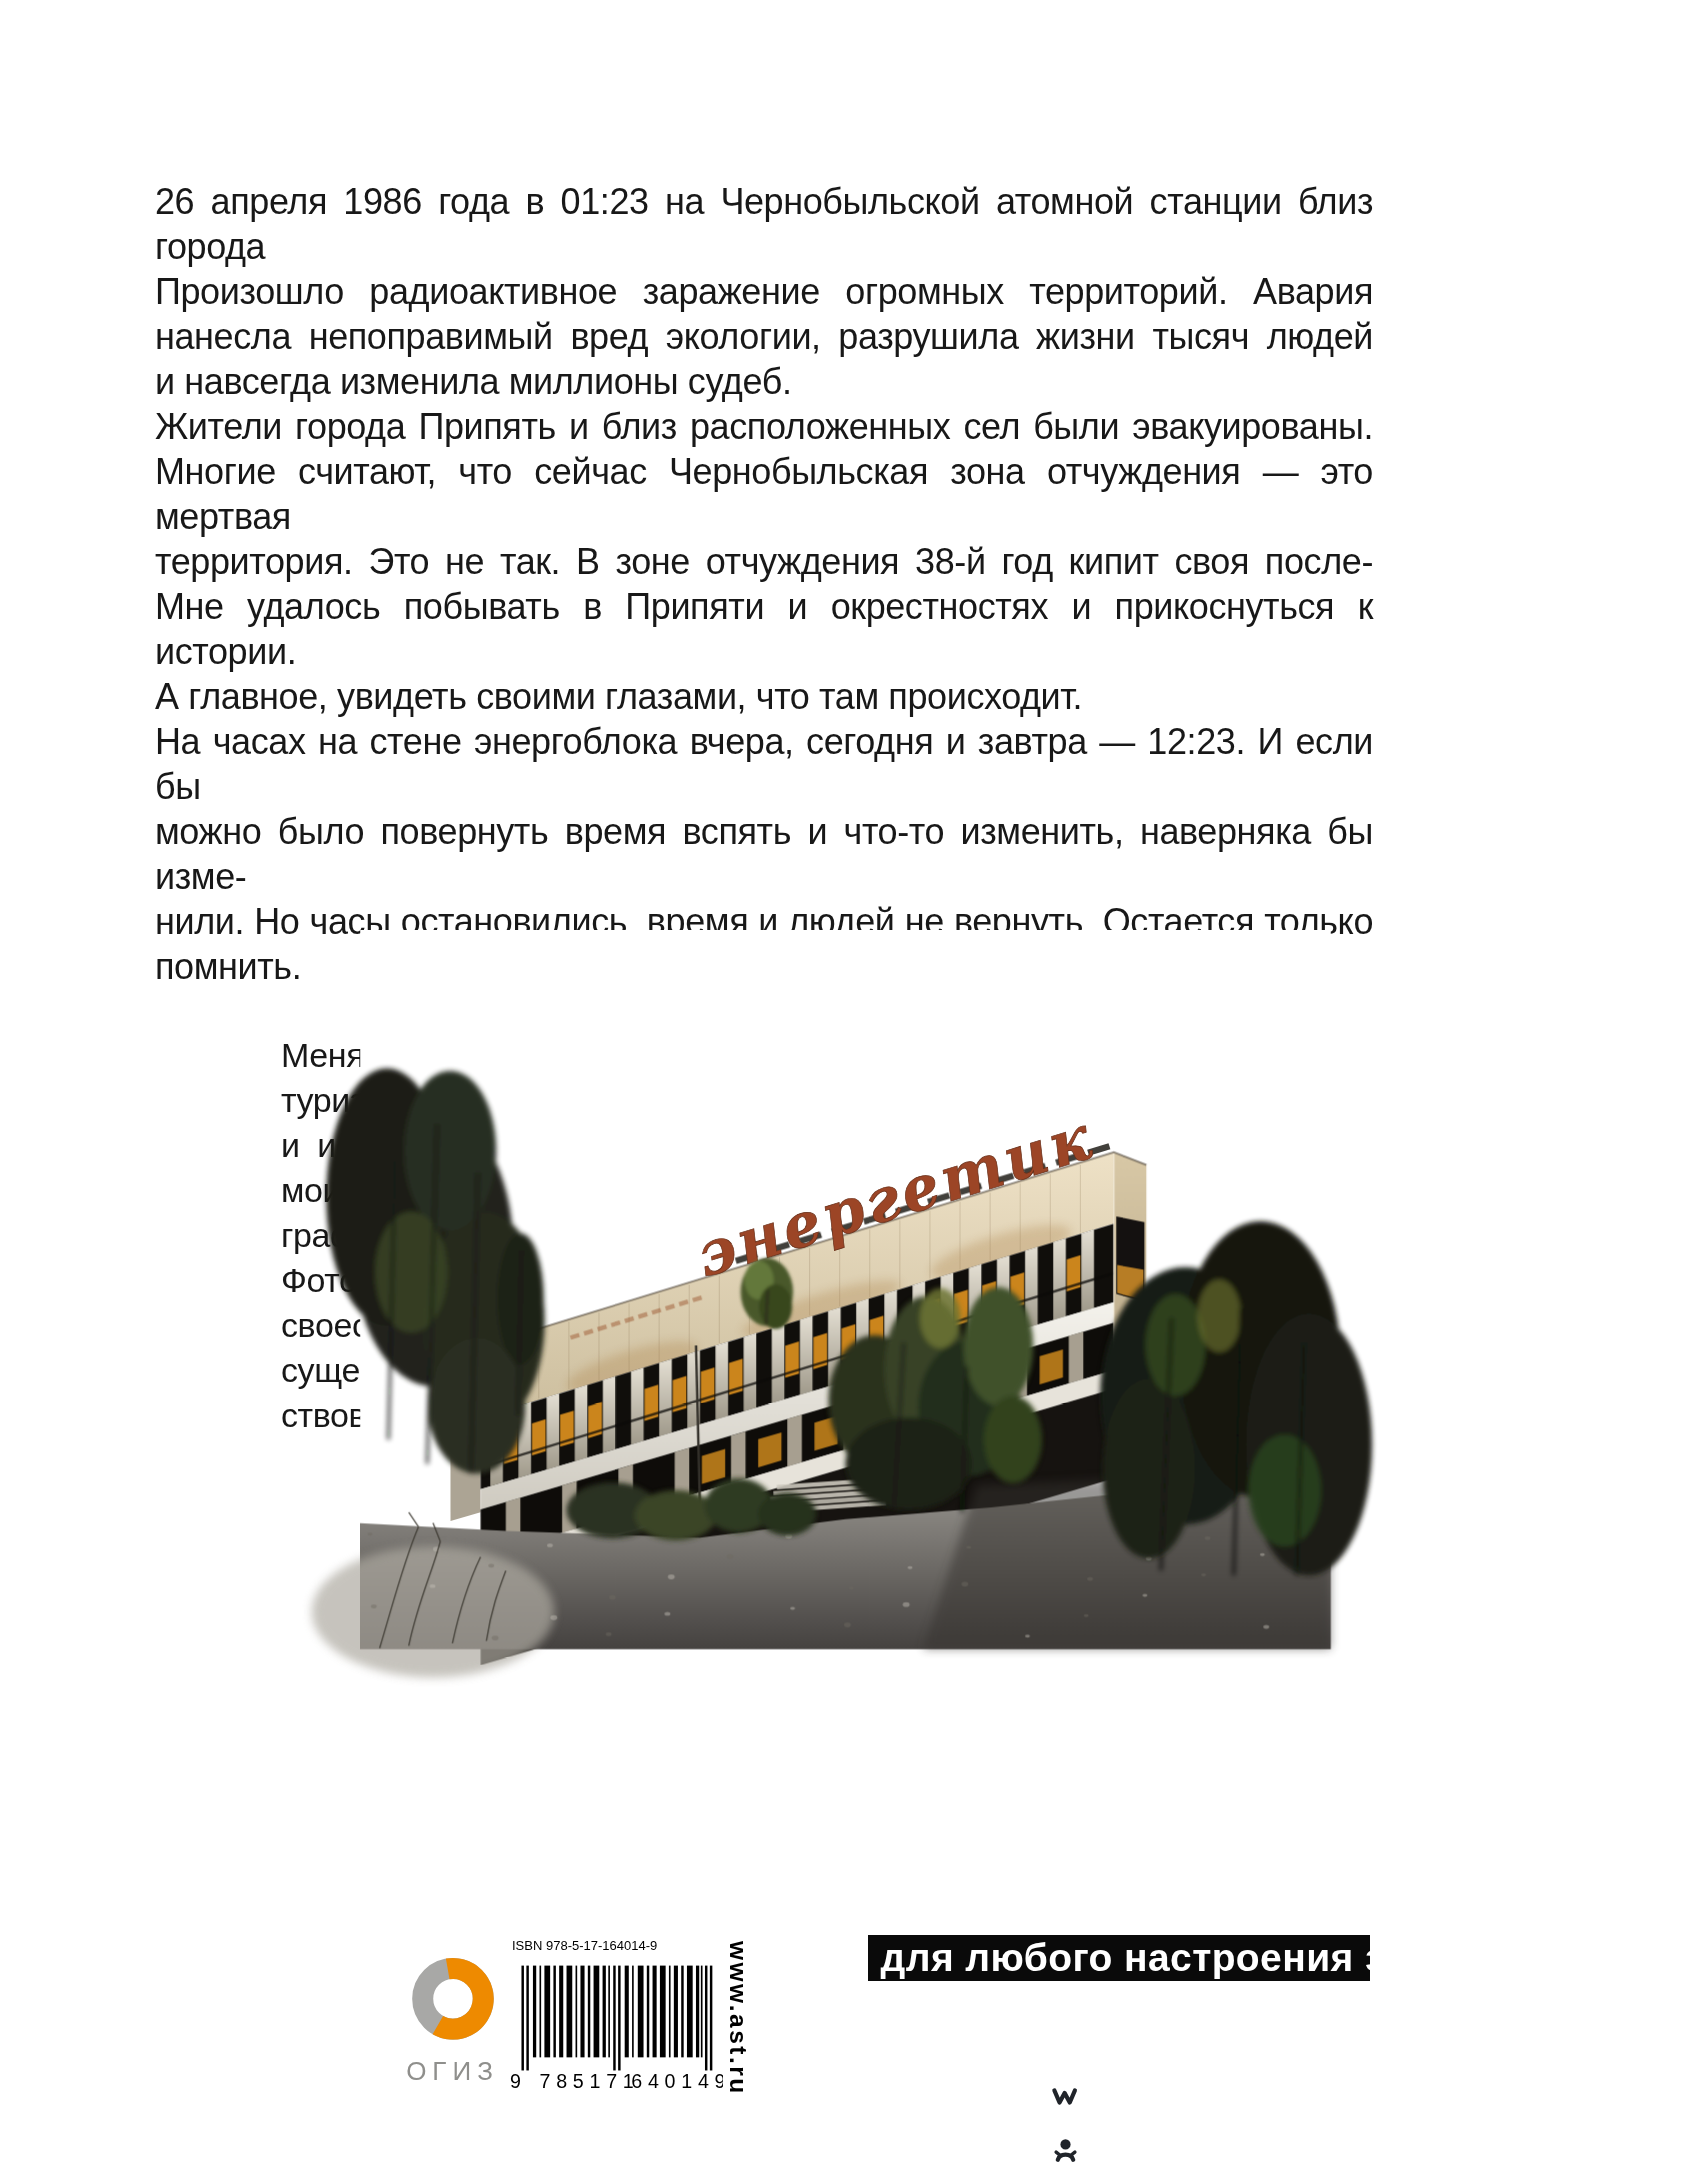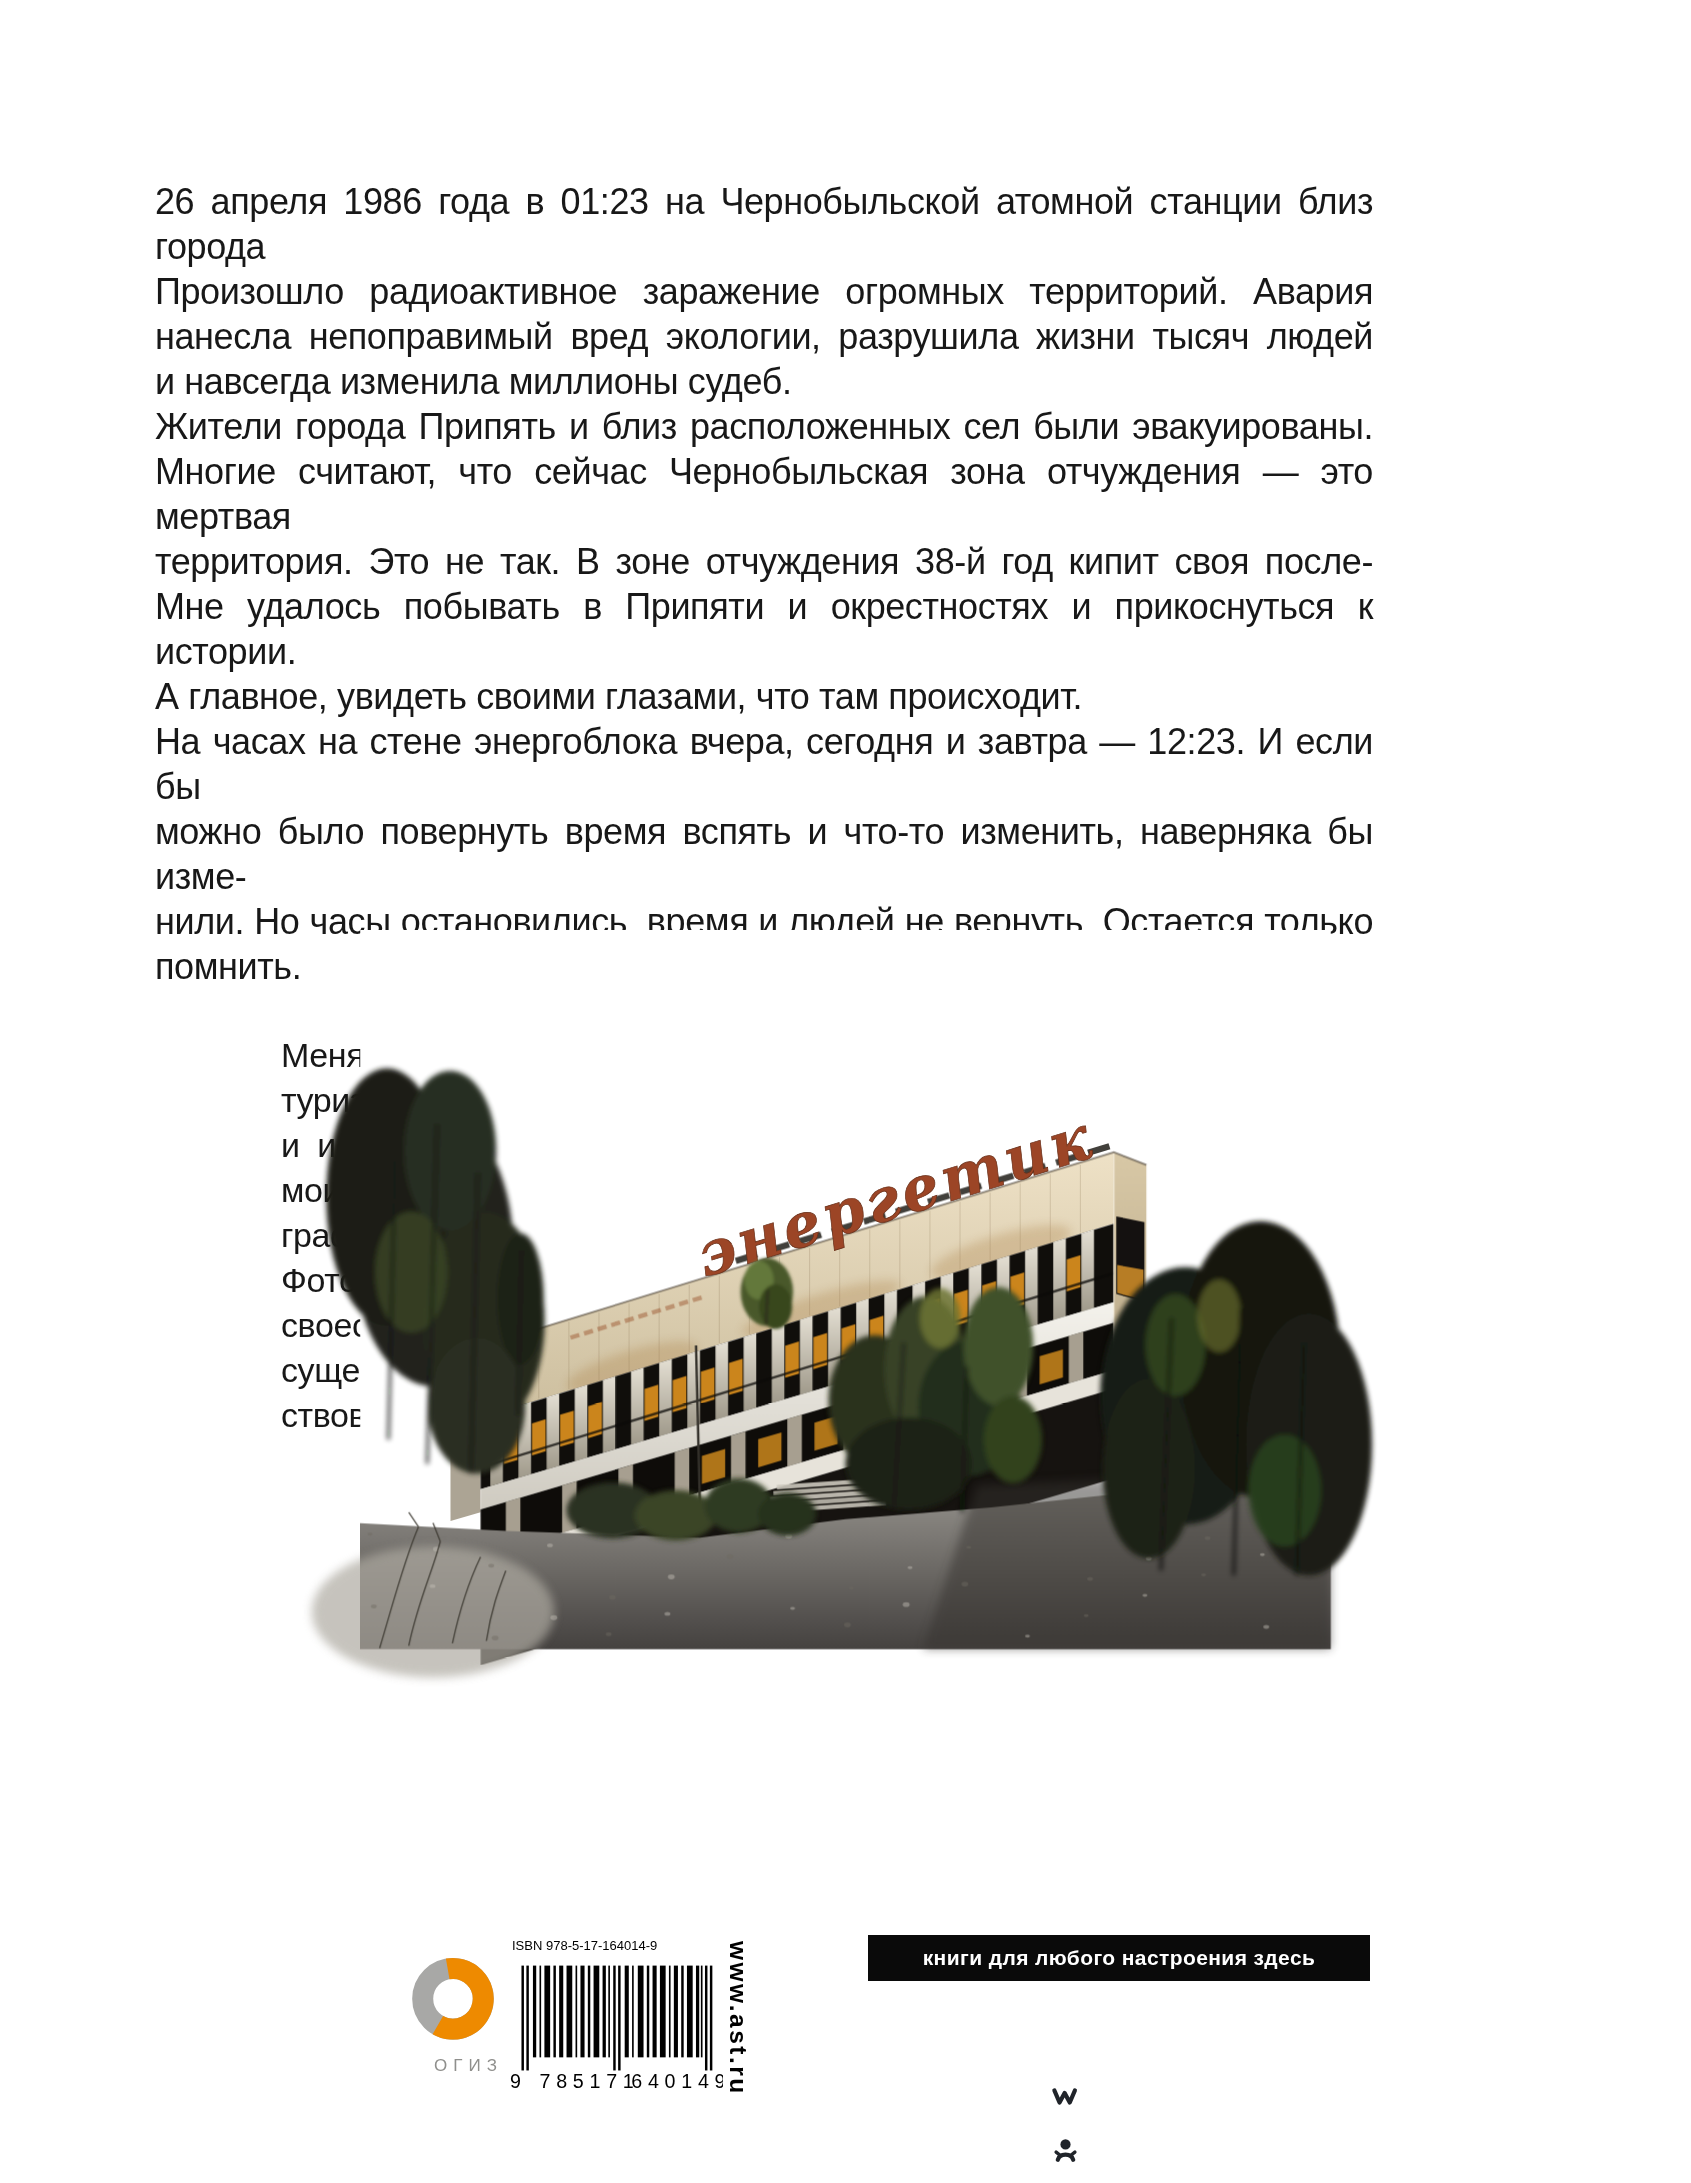--- a/index.html
+++ b/index.html
@@ -11,29 +11,29 @@
   .about{position:absolute;left:281px;top:1033px;width:1040px;}
   .tline{font-size:36px;line-height:45px;color:#181818;letter-spacing:-0.4px;
          text-align:justify;text-align-last:justify;white-space:normal;}
   .about .tline{font-size:34px;}
   .tline.tend{text-align:center;text-align-last:left;}
   
   #photo-svg{position:absolute;left:0;top:930px;}
   
   .barcode-box{left:387px;top:1931px;width:367px;height:174px;background:#ffffff;}
   .ogiz-svg{position:absolute;left:17px;top:18.6px;width:98px;height:101px;}
-  .ogiz-label{position:absolute;left:15px;top:125px;width:101px;text-align:right;
-              font-size:17px;color:#8f8f8c;letter-spacing:6px;}
+  .ogiz-label{position:absolute;left:15px;top:125px;width:101px;text-align:center;
+              font-size:26px;color:#8f8f8c;letter-spacing:6px;}
   .isbn{position:absolute;left:125px;top:6.8px;font-size:13px;color:#000;white-space:nowrap;}
   .barcode-svg{position:absolute;left:123px;top:34px;width:213px;height:129px;}
   .vertical-site{position:absolute;right:1.7px;top:10px;writing-mode:vertical-rl;
                  font-size:24.5px;font-weight:bold;letter-spacing:2.5px;color:#000;}
   
   .banner{left:868px;top:1935px;width:502px;height:46px;background:#0a0a0a;color:#fff;
-          display:flex;align-items:center;justify-content:center;font-size:21px;
+          display:flex;align-items:center;justify-content:center;font-size:39px;
           font-weight:bold;letter-spacing:0.4px;white-space:nowrap;}
   .ast-logo{left:876px;top:1985px;width:156px;height:135px;}
   .ast-group{left:844px;top:2129px;width:206px;text-align:center;font-size:15px;
              color:#ffffff;letter-spacing:0.3px;}
   .sites{left:1047px;top:2023px;font-size:30px;font-weight:bold;color:#fff;white-space:nowrap;}
   .social{left:1047px;display:flex;align-items:center;gap:12px;color:#fff;font-size:28px;white-space:nowrap;}
   .social b{font-weight:bold;}
   .vk-row{top:2078px;}
   .ok-row{top:2131px;}
   .sicon{width:36px;height:36px;background:#fff;border-radius:7.6px;display:flex;

